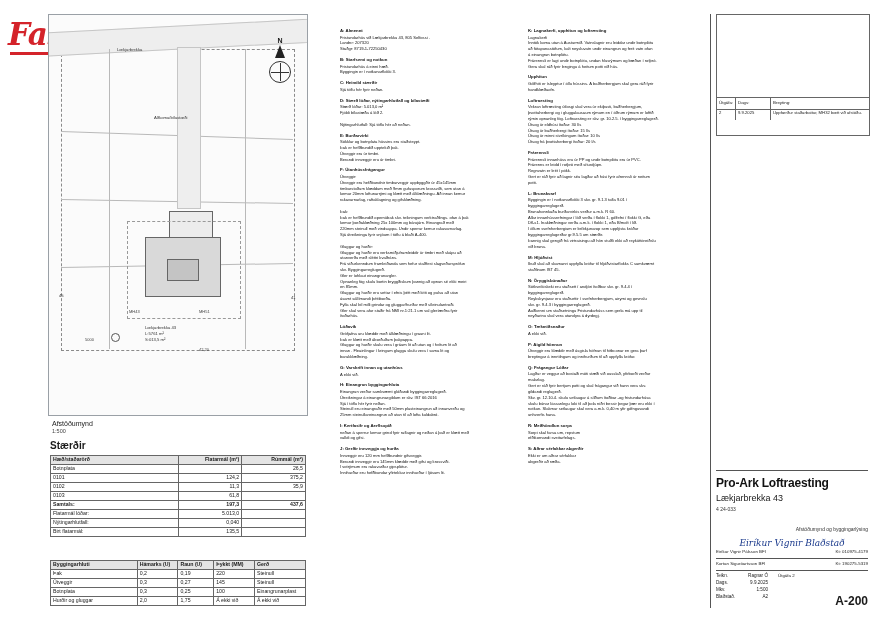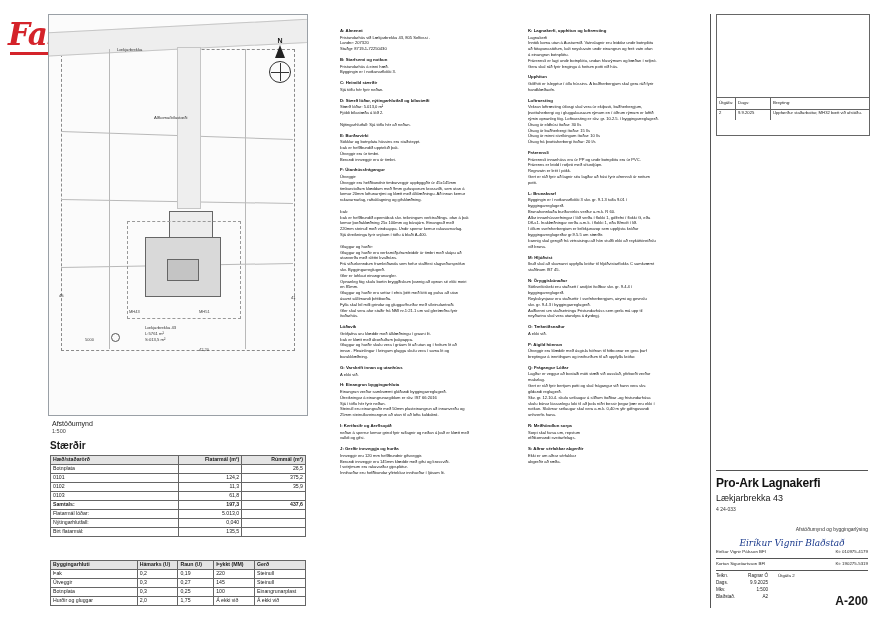--- a/index.html
+++ b/index.html
@@ -626,21 +626,21 @@
       <div class="rv-c4">Breyting:</div>
     </div>
     <div class="rev-row">
       <div class="rv-c1">2</div>
       <div class="rv-c2">9.9.2025</div>
       <div class="rv-c4">Uppfærður staðarbattur, MH32 bætt við afstöðu.</div>
     </div>
   </div>
 
   <div class="titleblock">
-    <div class="tb-company">Pro-Ark Lagnakerfi</div>
+    <div class="tb-company">Pro-Ark Loftraesting</div>
     <div class="tb-addr">Lækjarbrekka 43</div>
     <div class="tb-proj">4 24-033</div>
     <div class="tb-sub">Afstöðumynd og byggingarlýsing</div>
     <div class="tb-sign">Eiríkur Vignir Blaðstað</div>
     <div class="tb-signname">
       <span>Eiríkur Vignir Pálsson BFI</span>
       <span>Kt: 010975-4179</span>
     </div>
     <div class="tb-line"></div>
     <div class="tb-signname">

